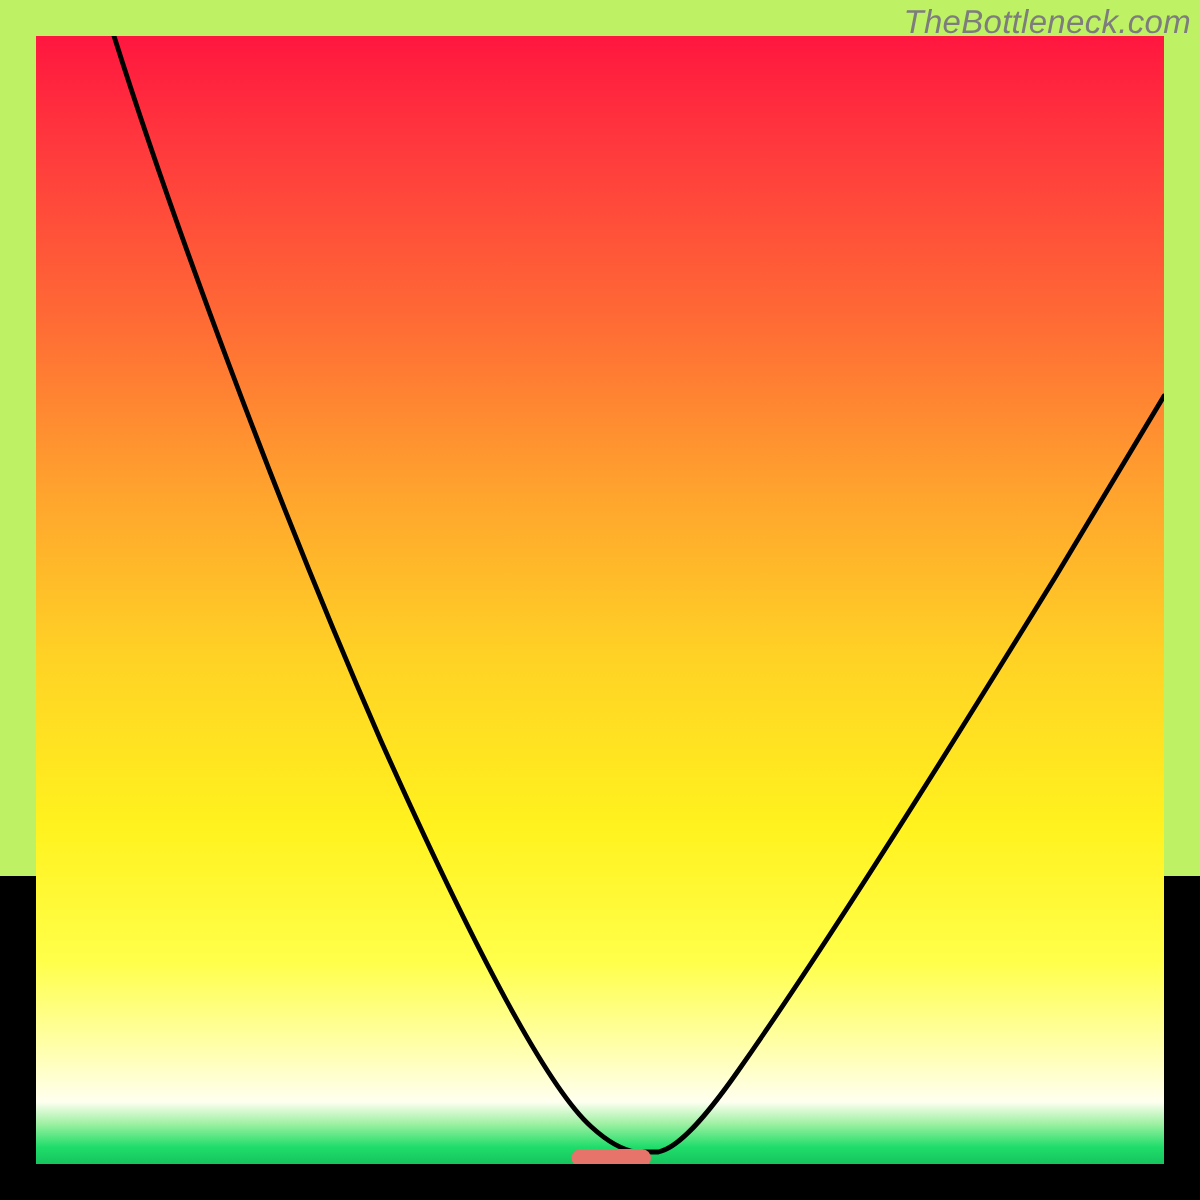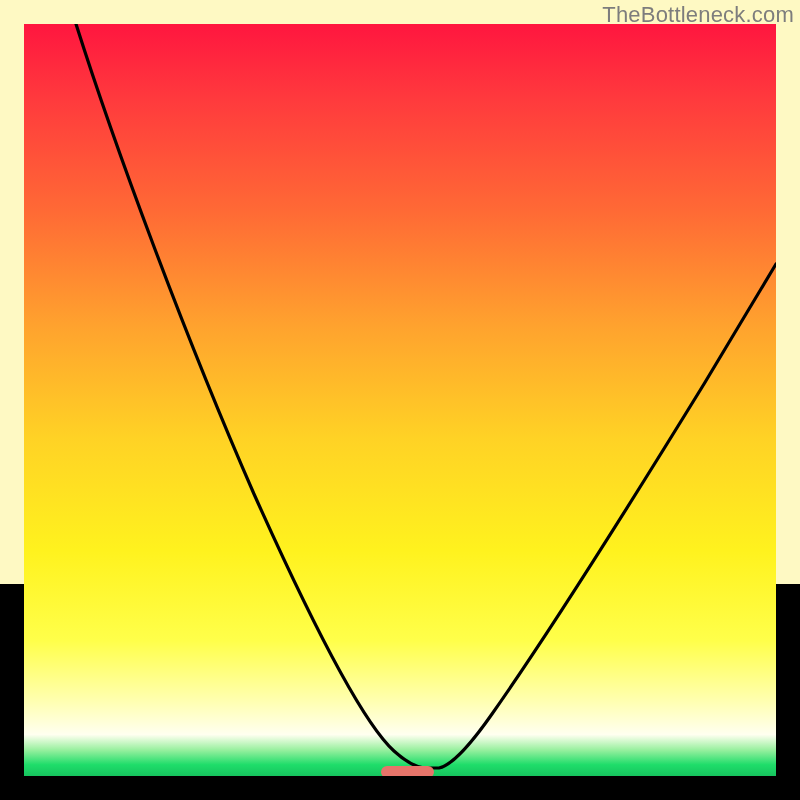--- a/index.html
+++ b/index.html
@@ -8,21 +8,22 @@
     width: 800px;
     height: 800px;
     background: #000;
     overflow: hidden;
     font-family: Arial, Helvetica, sans-serif;
   }
   .frame {
     position: relative;
     width: 800px;
     height: 584px;
-    background: #fef9c3;
+    background: #bef264;
+    font-style: italic;
   }
   .plot-area {
     position: absolute;
     left: 24px;
     top: 24px;
     width: 752px;
     height: 752px;
     overflow: hidden;
   }
   .gradient-bg {

